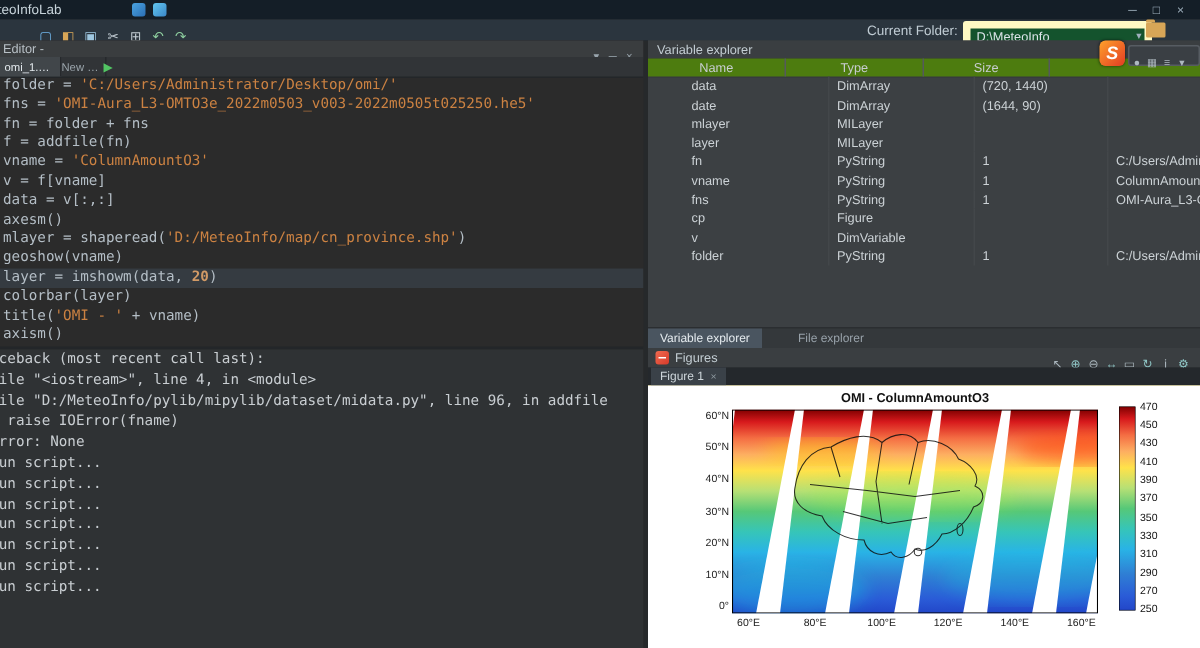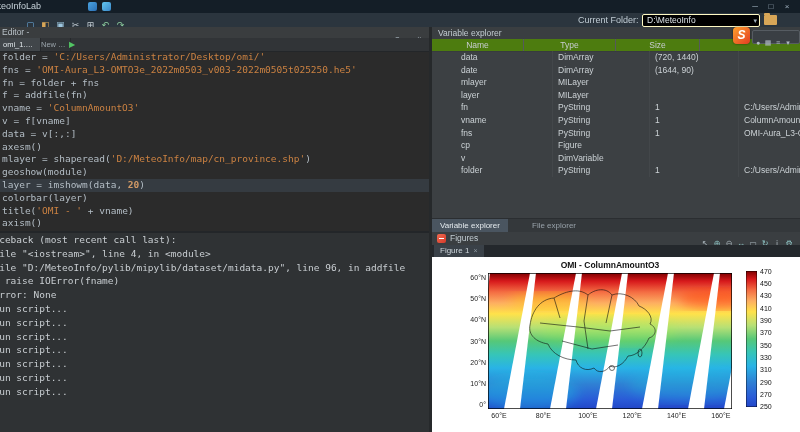--- a/index.html
+++ b/index.html
@@ -14,21 +14,21 @@
   .tb-appicon{top:2px;width:9px;height:9px;border-radius:2px;background:linear-gradient(135deg,#4aa3e0,#2b6fb5);}
   .win-btn{top:0;width:16px;height:13px;line-height:13px;text-align:center;color:#9fb0bd;font-size:8px;}
 
   
   .toolbar{left:0;top:13px;width:820px;height:14px;background:#2b353e;border-bottom:1px solid #1d262e;}
   .tb-icons{left:44px;top:1px;height:12px;}
   .tb-icon{display:inline-block;width:13px;height:12px;font-size:9px;line-height:12px;text-align:center;color:#aebecb;margin-right:2px;}
   .tb-icon:nth-child(1){color:#6fb3e8}.tb-icon:nth-child(2){color:#d8a657}.tb-icon:nth-child(3){color:#9ec7e0}
   .tb-icon:nth-child(4){color:#c3cdd4}.tb-icon:nth-child(5){color:#c3cdd4}.tb-icon:nth-child(6){color:#8fd0a0}.tb-icon:nth-child(7){color:#8fd0a0}
   .cf-label{left:598px;top:0;font-size:9px;line-height:14px;color:#c0ccd4;}
-  .cf-combo{left:662px;top:1px;width:116px;height:11px;background:#000000;border:1px solid #fef9c3;border-radius:2px;}
+  .cf-combo{left:662px;top:1px;width:116px;height:11px;background:#14532d;border:5px solid #fef9c3;border-radius:2px;}
   .cf-value{left:4px;top:0;font-size:8.5px;line-height:11px;color:#dce4e9;}
   .cf-caret{right:2px;top:0;font-size:7px;line-height:11px;color:#9fb0bd;}
   .cf-folder{left:784px;top:2px;width:13px;height:10px;background:#d8a657;border-radius:1px;}
   .cf-folder:before{content:"";position:absolute;left:0;top:-2px;width:6px;height:2px;background:#d8a657;border-radius:1px 1px 0 0;}
 
   
   .panel-btn{font-size:7.5px;color:#99a5ad;width:11px;text-align:center;display:inline-block;line-height:11px;}
 
   
   .editor{left:0;top:27px;width:449px;height:204px;background:#2b2b2b;}
@@ -136,21 +136,21 @@
     <div class="abs code">
           <div class="code-line"><span class="tk-d">folder = </span><span class="tk-s">'C:/Users/Administrator/Desktop/omi/'</span></div>
           <div class="code-line"><span class="tk-d">fns = </span><span class="tk-s">'OMI-Aura_L3-OMTO3e_2022m0503_v003-2022m0505t025250.he5'</span></div>
           <div class="code-line"><span class="tk-d">fn = folder + fns</span></div>
           <div class="code-line"><span class="tk-d">f = addfile(fn)</span></div>
           <div class="code-line"><span class="tk-d">vname = </span><span class="tk-s">'ColumnAmountO3'</span></div>
           <div class="code-line"><span class="tk-d">v = f[vname]</span></div>
           <div class="code-line"><span class="tk-d">data = v[:,:]</span></div>
           <div class="code-line"><span class="tk-d">axesm()</span></div>
           <div class="code-line"><span class="tk-d">mlayer = shaperead(</span><span class="tk-s">'D:/MeteoInfo/map/cn_province.shp'</span><span class="tk-d">)</span></div>
-          <div class="code-line"><span class="tk-d">geoshow(module)</span></div>
+          <div class="code-line"><span class="tk-d">geoshow(vname)</span></div>
           <div class="code-line cur"><span class="tk-d">layer = imshowm(data, </span><span class="tk-n">20</span><span class="tk-d">)</span></div>
           <div class="code-line"><span class="tk-d">colorbar(layer)</span></div>
           <div class="code-line"><span class="tk-d">title(</span><span class="tk-s">'OMI - '</span><span class="tk-d"> + vname)</span></div>
           <div class="code-line"><span class="tk-d">axism()</span></div>
         </div>
   </div>
 
   <div class="abs hsplit"></div>
 
   <div class="abs console">

